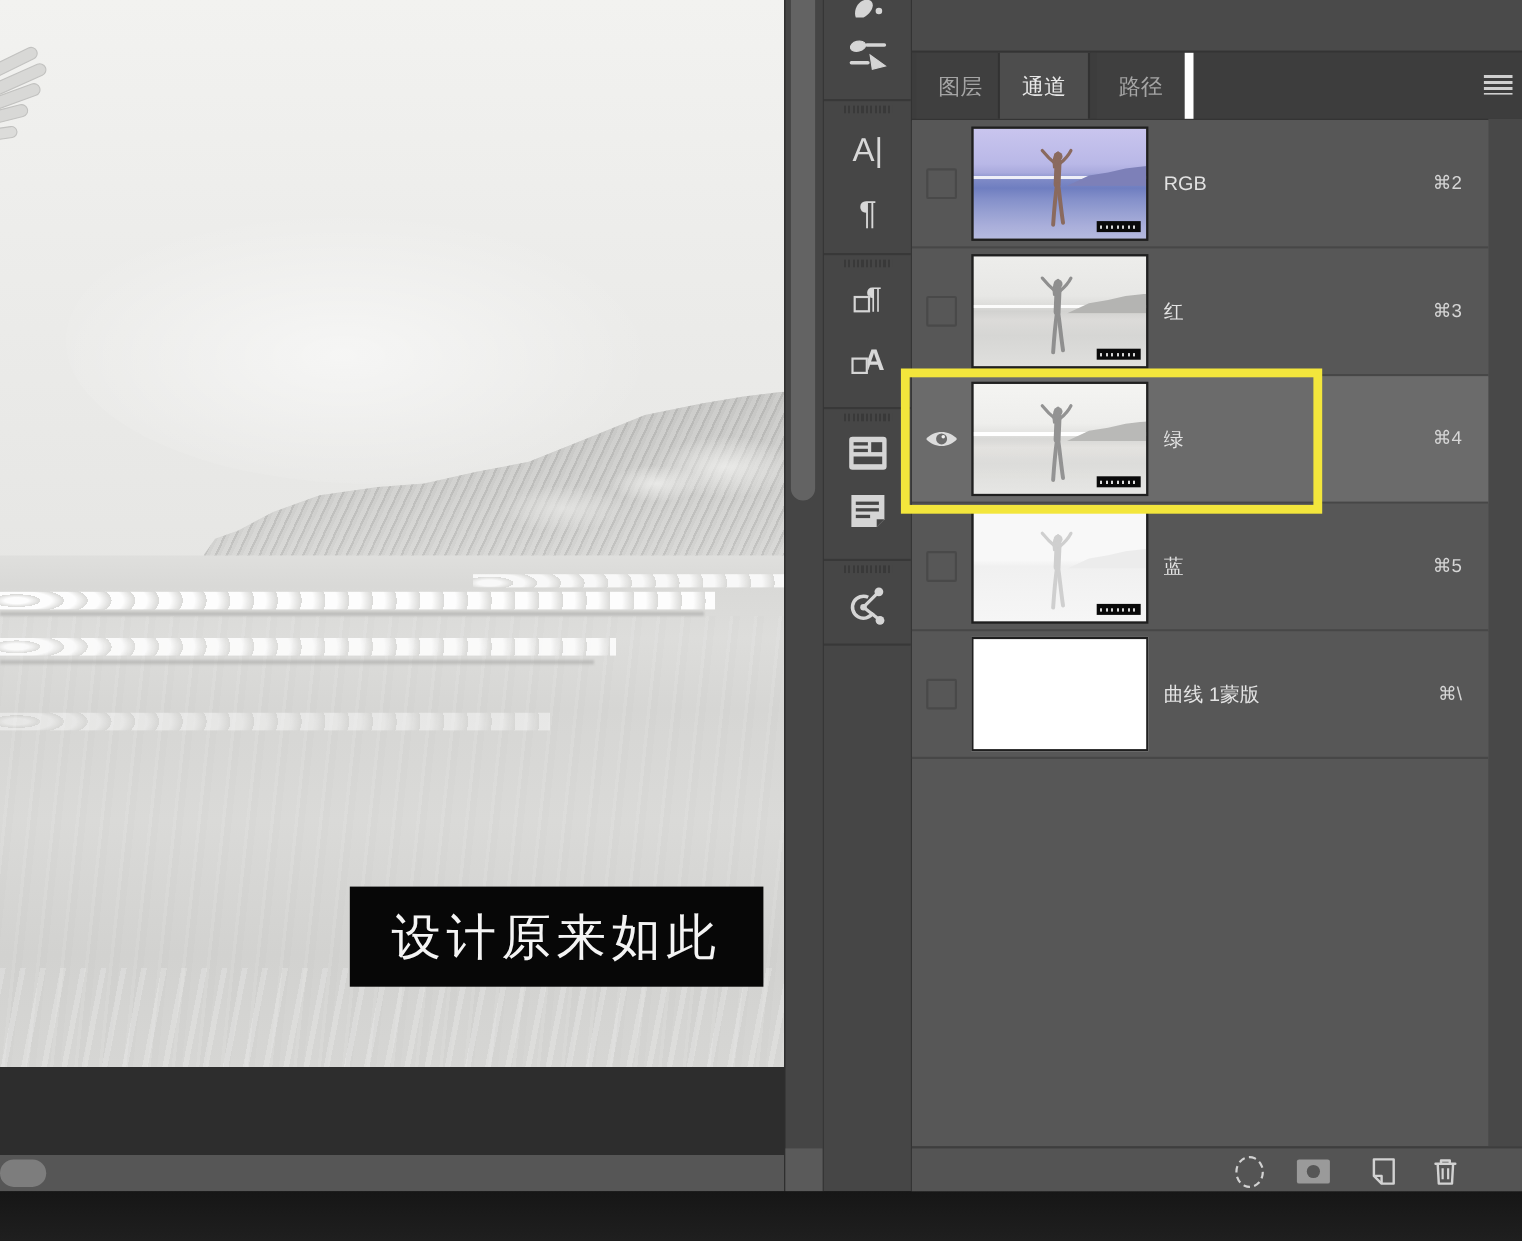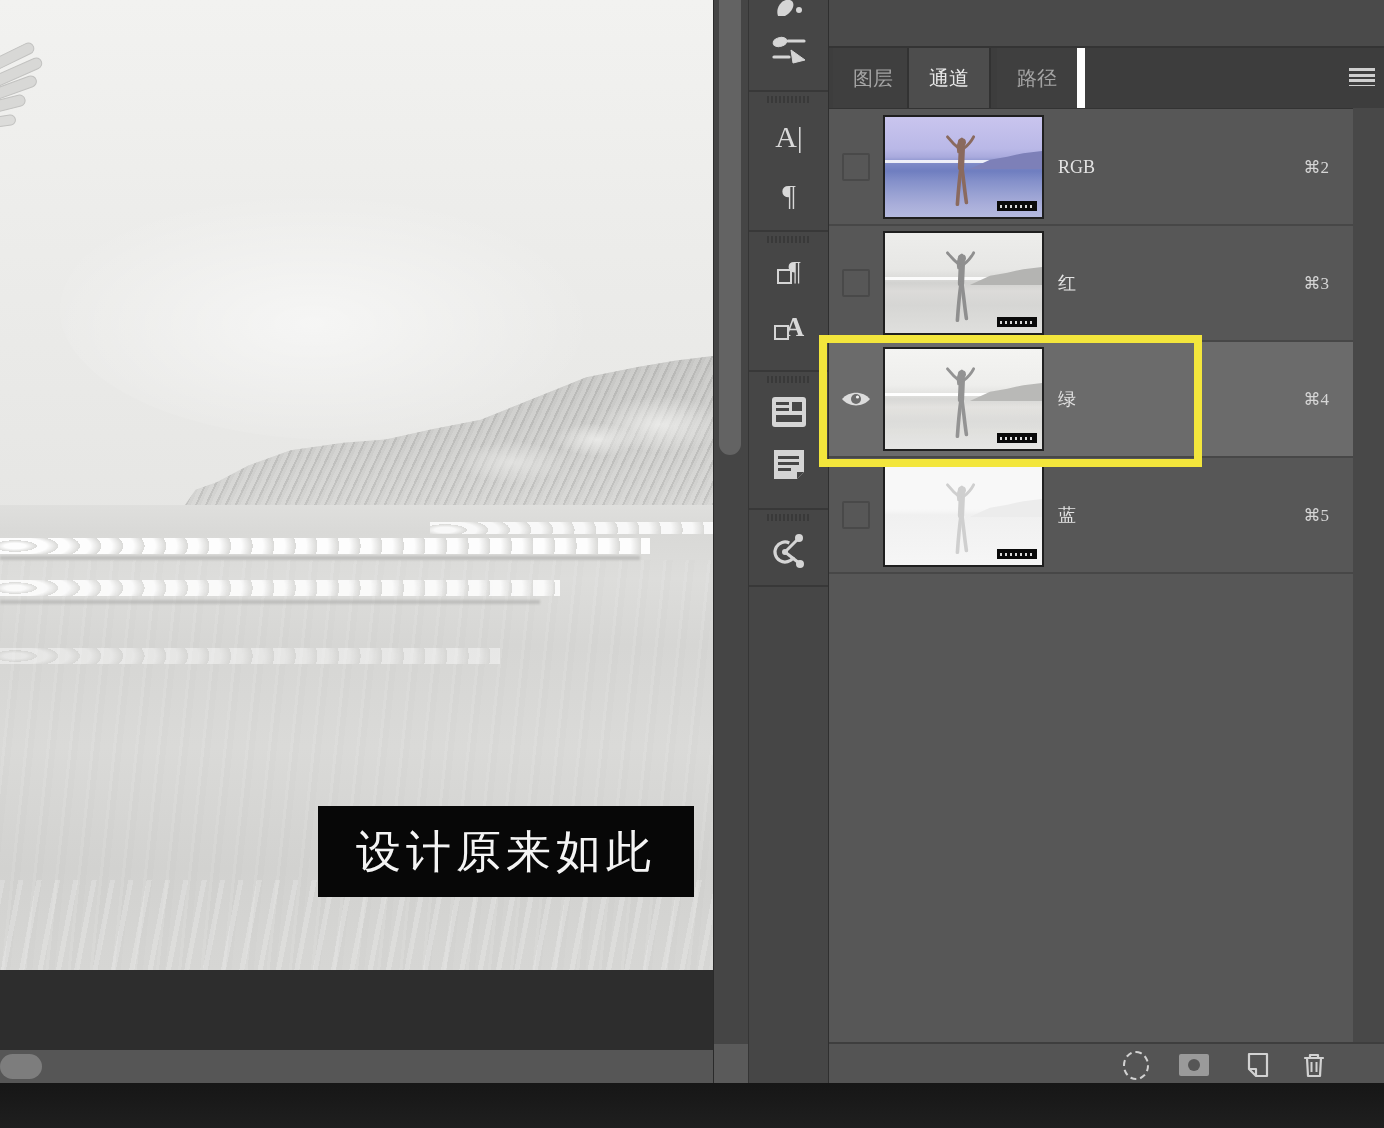--- a/index.html
+++ b/index.html
@@ -1,19 +1,19 @@
 <!DOCTYPE html>
 <html><head>
 <meta charset="utf-8">
 <style>
   html,body{margin:0;padding:0;background:#1b1b1b;}
   #app{position:relative;width:1384px;height:1128px;overflow:hidden;
        font-family:"Liberation Sans","DejaVu Sans",sans-serif;
        -webkit-font-smoothing:antialiased;}
-  .abs{position:absolute;font-family:Liberation Serif, serif;}
+  .abs{position:absolute;}
 
   
   #canvas{left:0;top:0;width:713px;height:970px;overflow:hidden;background:#404040;cursor:crosshair;}
   .sky{left:0;top:0;width:713px;height:520px;
        background:linear-gradient(180deg,#f2f2f0 0%,#ededeb 40%,#e9e9e7 75%,#e6e6e4 100%);}
   .cloud{left:60px;top:180px;width:560px;height:260px;border-radius:50%;
          background:radial-gradient(ellipse at 45% 55%,rgba(255,255,255,.55),rgba(255,255,255,0) 65%);}
   
   .hand{left:-10px;top:42px;width:70px;height:110px;}
   .finger{position:absolute;background:#d8d8d6;border:1px solid #c2c2c0;border-radius:8px;height:10px;}
@@ -330,20 +330,33 @@
           <path d="M21 36 C23 50 24 62 26 75" stroke-width="4"></path>
           <path d="M21 4 C17 7 16 13 17 19" stroke-width="2.4"></path>
         </g>
       </svg>
       <div class="wm"></div>
     </div>
     <div class="row-label">蓝</div>
     <div class="row-shortcut">⌘5</div>
   </div>
 
+  <div class="row thumb-mask">
+    <div class="viscell">
+
+      <div class="vis-box"></div>
+    </div>
+    <div class="thumb">
+      
+      
+      
+    </div>
+    <div class="row-label">曲线 1蒙版</div>
+    <div class="row-shortcut">⌘\</div>
+  </div>
 </div>
 
     <div class="pfooter">
       <div class="fbtn fb1">
         <div class="dashed-circle"></div>
       </div>
       <div class="fbtn fb2">
         <div class="mask-ic">
             <i></i>
           </div>

